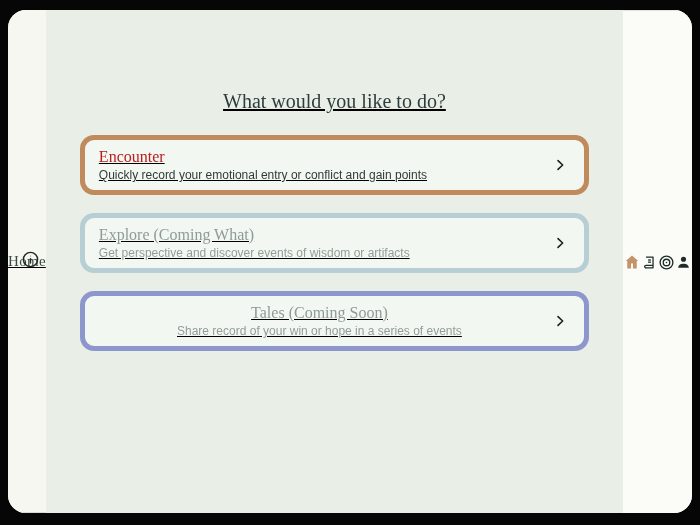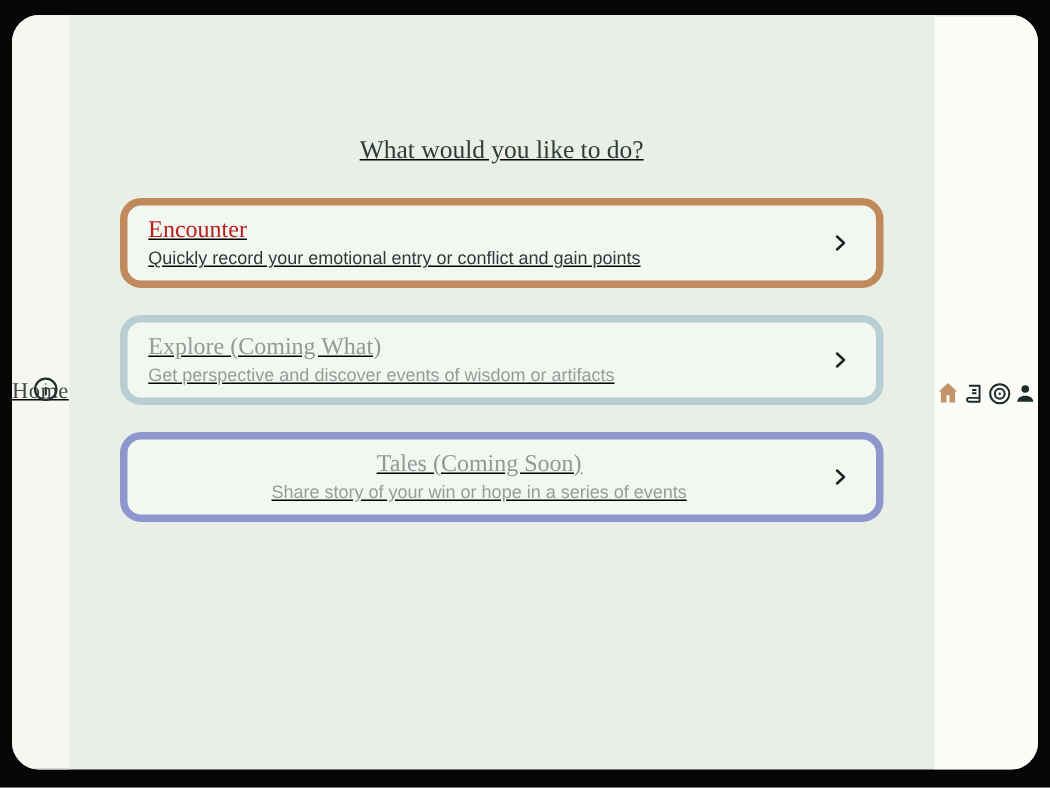--- a/index.html
+++ b/index.html
@@ -37,21 +37,21 @@
     font-family: "Liberation Serif", serif;
     font-size: 15px; color: #3c4a46; letter-spacing: 0.3px;
   }
   
   .main { flex: 1 1 auto; position: relative; }
   .heading {
     margin: 0; padding-top: 80px;
     text-align: center;
     font-family: "Liberation Serif", serif;
     font-weight: 400;
-    font-size: 17px; color: #2e3d3a;
+    font-size: 20px; color: #2e3d3a;
   }
   .cards {
     margin: 22px 34px 0;
     display: flex; flex-direction: column; gap: 18px;
   }
   .card {
     box-sizing: border-box;
     min-height: 60px;
     border: 5px solid #999;
     border-radius: 14px;
@@ -129,21 +129,21 @@
         <span class="chevron">
           <svg viewBox="0 0 24 24" fill="none" stroke="#18221f" stroke-width="2.4" stroke-linecap="round" stroke-linejoin="round">
             <path d="M9 5.5l7 6.5-7 6.5"></path>
           </svg>
         </span>
       </div>
 
       <div class="card disabled" style="border-color: rgb(142, 151, 205); text-align: center;">
         <div class="card-text">
           <div class="card-title">Tales (Coming Soon)</div>
-          <div class="card-sub">Share story of your win or hope in a series of events</div>
+          <div class="card-sub">Share record of your win or hope in a series of events</div>
         </div>
         <span class="chevron">
           <svg viewBox="0 0 24 24" fill="none" stroke="#18221f" stroke-width="2.4" stroke-linecap="round" stroke-linejoin="round">
             <path d="M9 5.5l7 6.5-7 6.5"></path>
           </svg>
         </span>
       </div>
 
     </div>
   </div>

